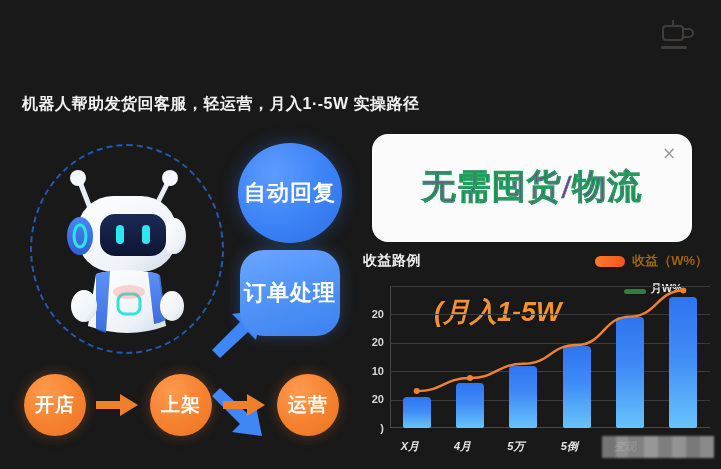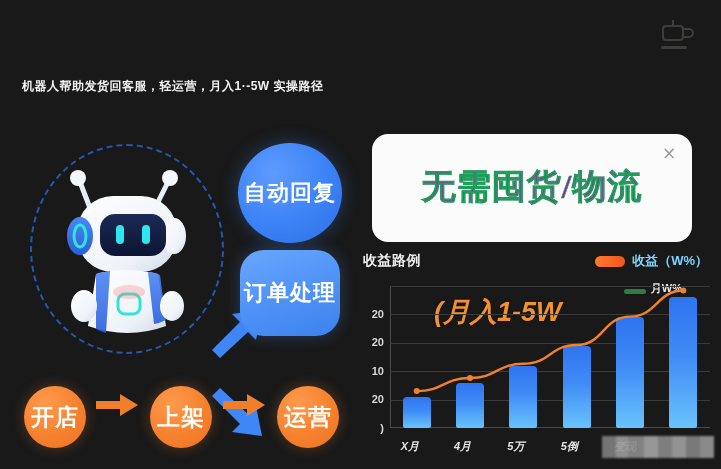--- a/index.html
+++ b/index.html
@@ -14,22 +14,22 @@
 
   
   .hdr-title{
     position:absolute;left:20px;top:16px;
     font-size:36px;font-weight:bold;color:#2f79f5;
     letter-spacing:1px;line-height:1;
     white-space:nowrap;
     -webkit-text-stroke:0.6px #2f79f5;
   }
   .hdr-sub{
-    position:absolute;left:22px;top:78px;
-    font-size:12px;font-weight:bold;color:#f2f2f2;
+    position:absolute;left:22px;top:94px;
+    font-size:16px;font-weight:bold;color:#f2f2f2;
     white-space:nowrap;letter-spacing:0.5px;
   }
   .watermark{
     position:absolute;right:22px;top:16px;
     width:44px;height:42px;opacity:.20;
   }
 
   
   .robot-wrap{position:absolute;left:14px;top:138px;width:220px;height:228px;}
   .orbit{
@@ -60,24 +60,24 @@
   .lbl-order{
     left:240px;top:250px;width:100px;height:86px;
     border-radius:24px;
     background:linear-gradient(160deg,#6aa6ff 0%,#4f93f7 50%,#3d82ee 100%);
     box-shadow:0 0 16px rgba(79,147,247,.30);
   }
 
   
   .steps{position:absolute;left:24px;top:374px;width:320px;height:62px;}
   .step{
-    position:absolute;top:12px;width:62px;height:62px;border-radius:50%;
+    position:absolute;top:0;width:62px;height:62px;border-radius:50%;
     background:radial-gradient(circle at 35% 28%,#ff9a4d 0%,#f5812e 55%,#ee7320 100%);
     display:flex;align-items:center;justify-content:center;
-    color:#fff;font-weight:bold;font-size:23px;letter-spacing:1px;
+    color:#fff;font-weight:bold;font-size:19px;letter-spacing:1px;
     box-shadow:0 0 14px rgba(245,129,46,.30);
   }
   .step1{left:0;}
   .step2{left:126px;}
   .step3{left:253px;}
   .step-arrow{position:absolute;top:20px;width:42px;height:22px;}
   .sa1{left:72px;} .sa2{left:199px;}
 
   
   .card{
@@ -100,21 +100,21 @@
   .chart{position:absolute;left:358px;top:252px;width:356px;height:214px;}
   .chart-title{
     position:absolute;left:5px;top:0;color:#efefef;
     font-size:14px;font-weight:bold;letter-spacing:.5px;
   }
   .legend{position:absolute;right:6px;top:0;display:flex;align-items:center;gap:7px;}
   .legend-swatch{
     width:30px;height:11px;border-radius:6px;
     background:linear-gradient(90deg,#ff7a2e 0%,#f2561d 100%);
   }
-  .legend-label{color:#7dd3fc;font-size:13px;font-weight:bold;}
+  .legend-label{color:#a16207;font-size:13px;font-weight:bold;}
 
   .plot{position:absolute;left:32px;top:34px;right:4px;bottom:38px;}
   .yaxis{position:absolute;left:0;top:28px;bottom:38px;width:30px;}
   .ytick{
     position:absolute;right:4px;transform:translateY(-50%);
     color:#d8d8d8;font-size:11px;font-weight:bold;
   }
   .grid{position:absolute;left:0;right:0;height:1px;background:#3a3a3a;}
   .axis-v{position:absolute;left:0;top:0;bottom:0;width:1px;background:#4a4a4a;}
   .axis-h{position:absolute;left:0;right:0;bottom:0;height:1px;background:#4a4a4a;}

